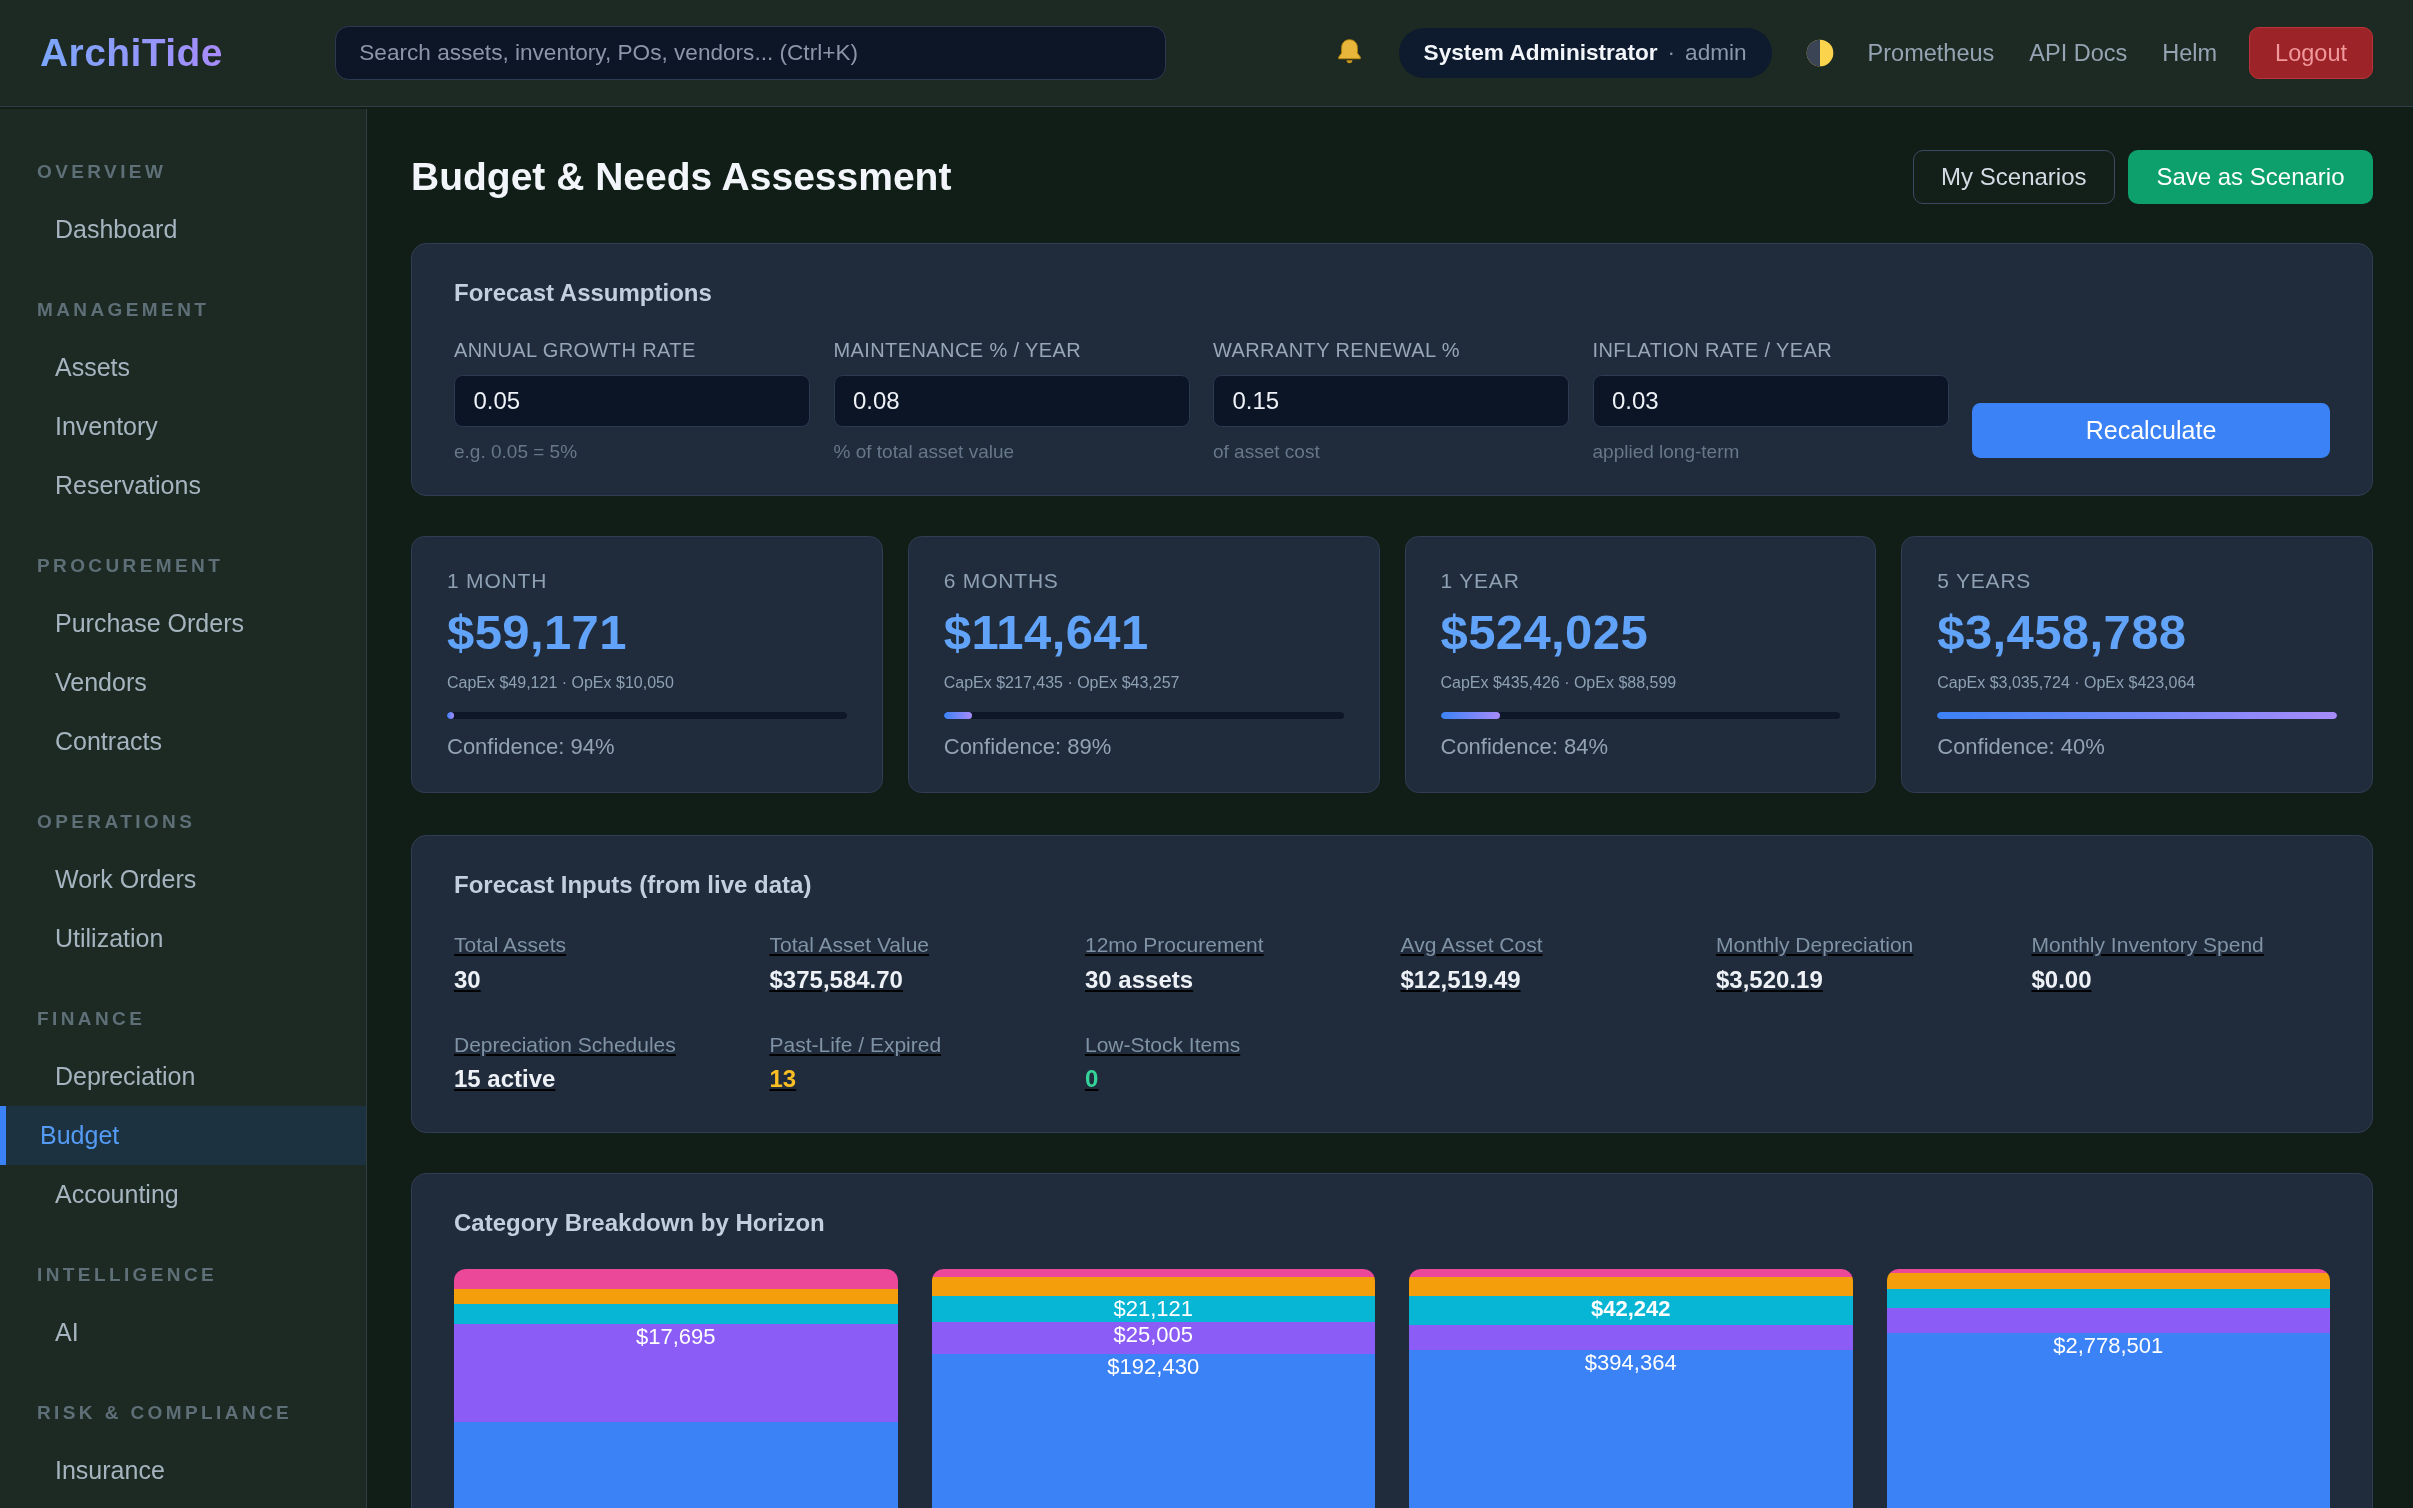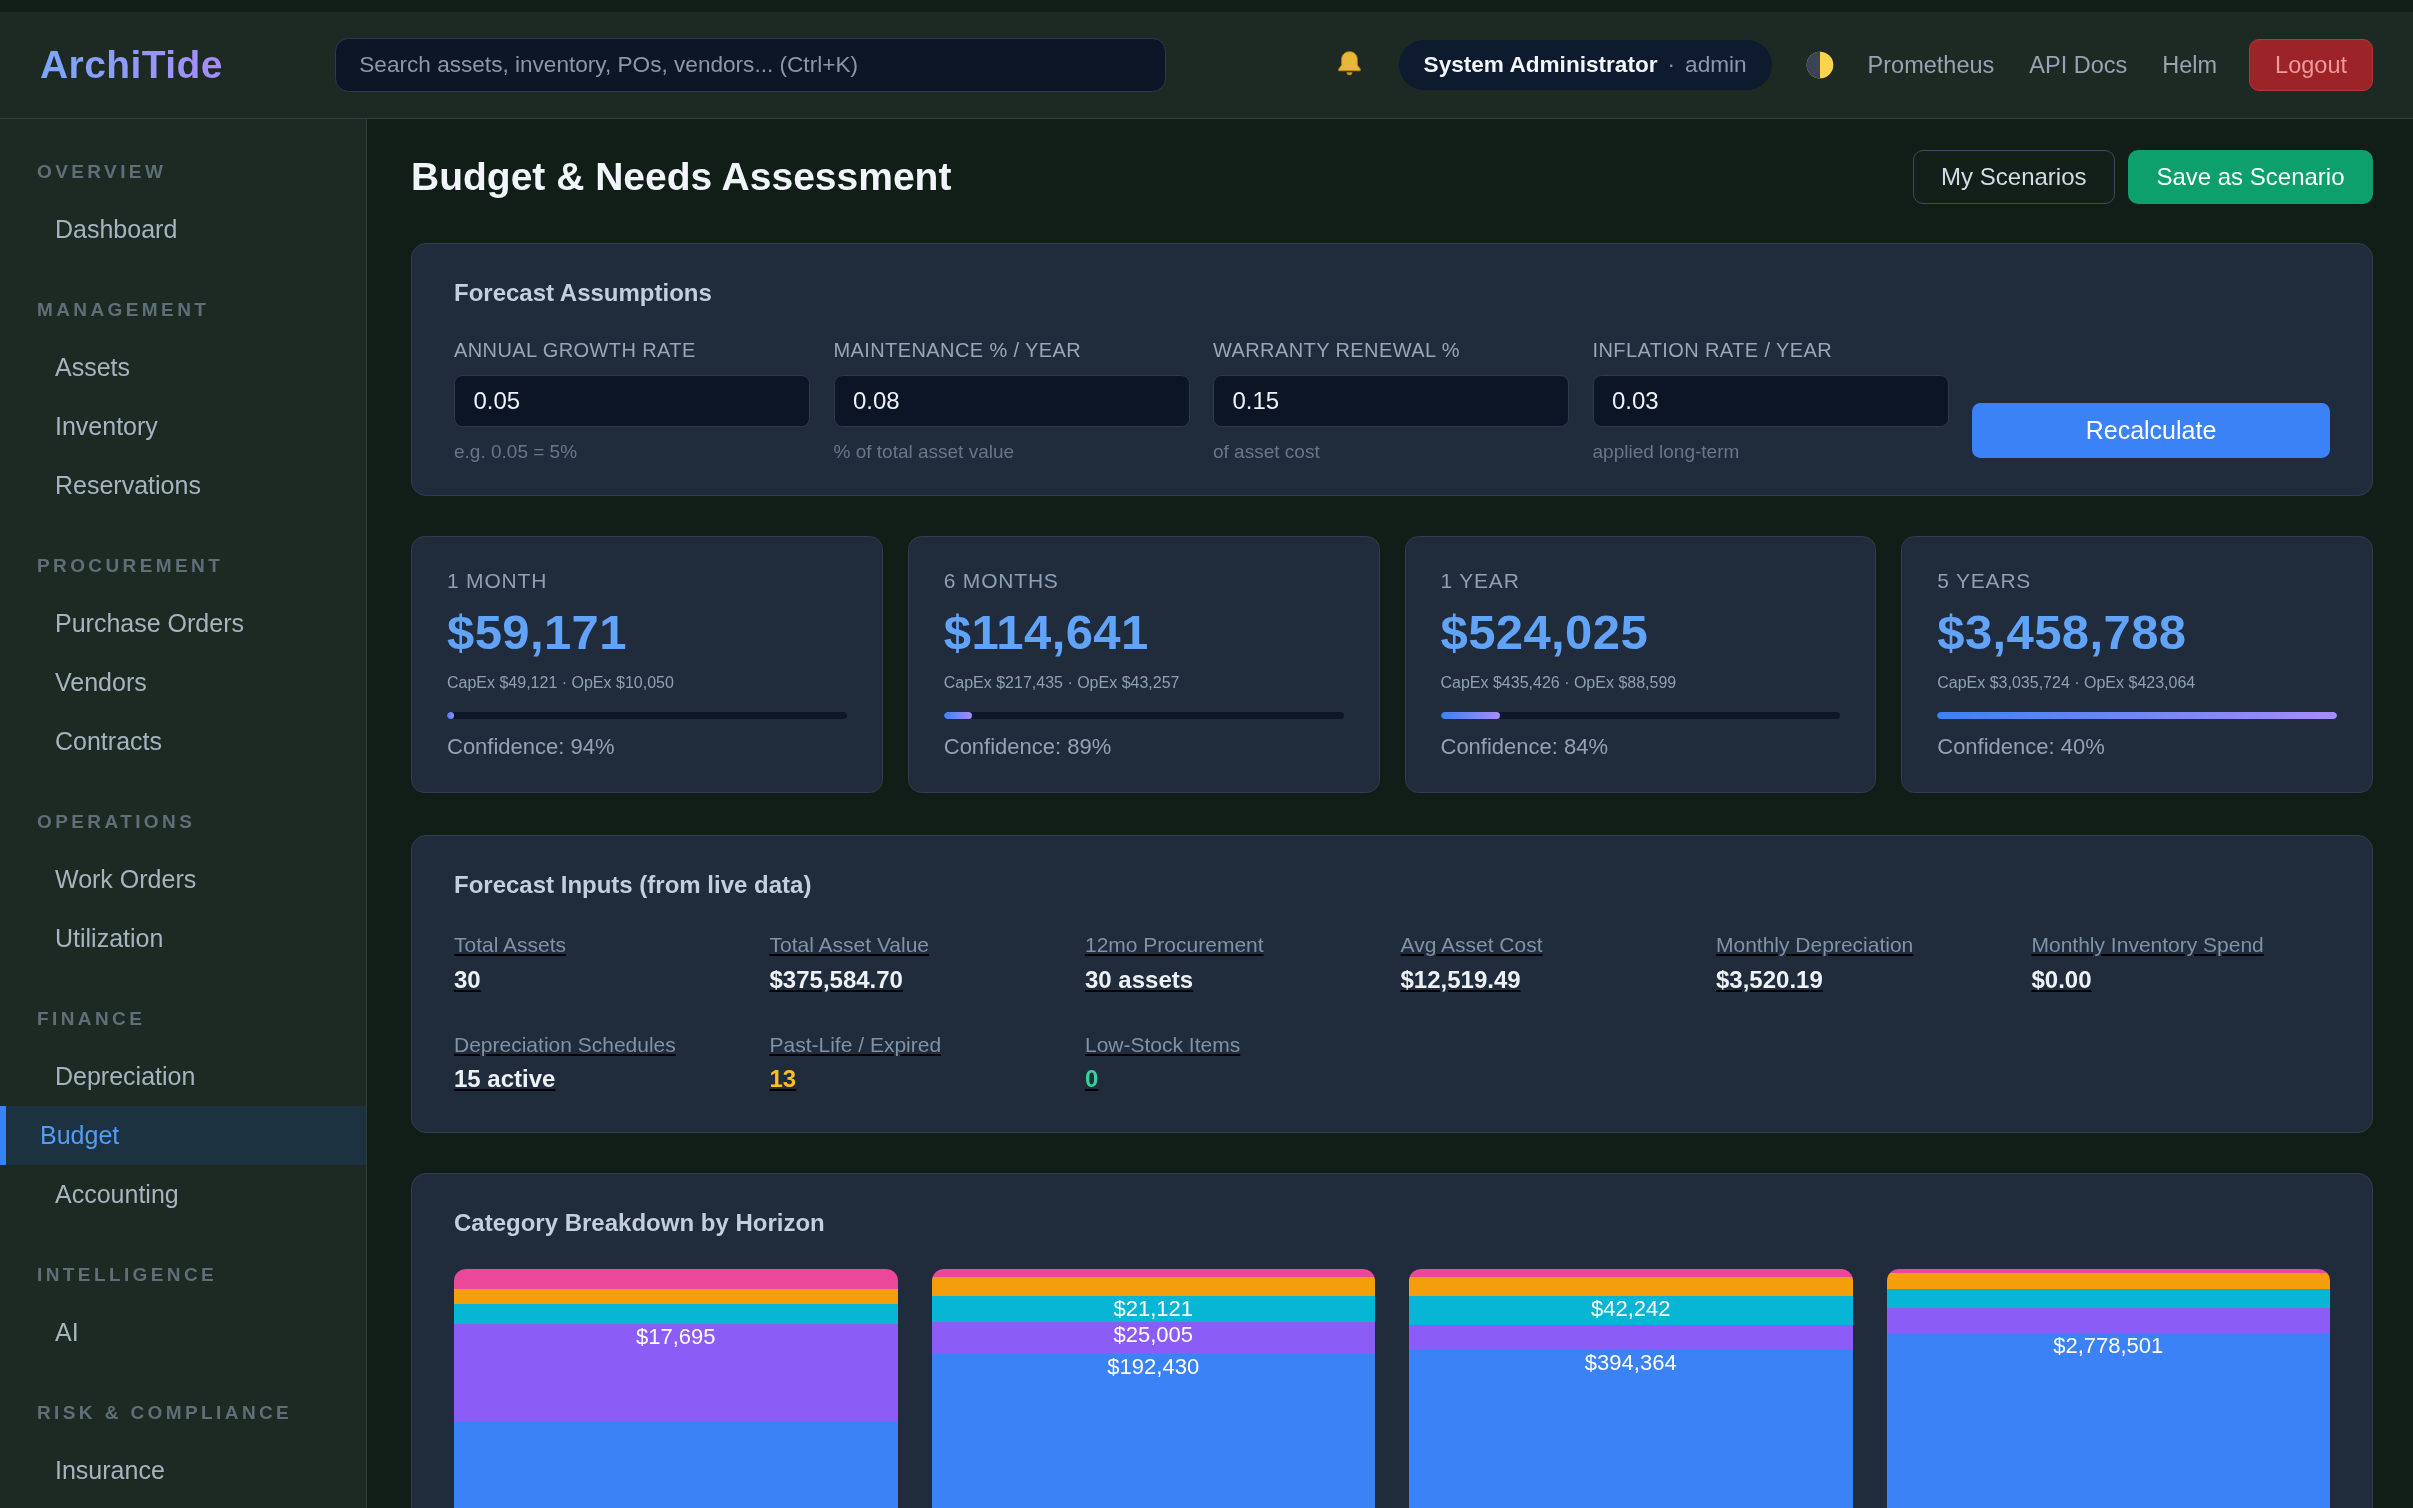--- a/index.html
+++ b/index.html
@@ -1,20 +1,20 @@
 <!DOCTYPE html>
 <html style="font-size:13.4px"><head>
 <meta charset="utf-8">
 <style>
   * { margin:0; padding:0; box-sizing:border-box; }
   html,body { width:2413px; height:1508px; overflow:hidden; }
   body { background:#111e17; font-family:"Liberation Sans", sans-serif; position:relative; }
 
   
-  .topbar { position:absolute; top:12px; left:0; width:2413px; height:107px; background:#1c2a23;
+  .topbar { position:absolute; top:0; left:0; width:2413px; height:107px; background:#1c2a23;
             border-bottom:1.7px solid #2e3e44; display:flex; align-items:center; padding:0 40px; z-index:20; }
   .logo { font-size:39px; font-weight:bold; background:linear-gradient(90deg,#7aa7fb,#a78bfa);
           -webkit-background-clip:text; background-clip:text; color:transparent; letter-spacing:0.4px; }
   .search { margin-left:112px; width:831px; height:54px; background:#0d1626; border:1.7px solid #2b3a52;
             border-radius:13.4px; color:#e8eef5; font-size:22.6px; padding:0 23.5px; outline:none;
             font-family:"Liberation Sans", sans-serif; }
   .search::placeholder { color:#8b96a8; }
   .top-right { margin-left:auto; display:flex; align-items:center; gap:32px; }
   .icon-btn { display:inline-flex; align-items:center; cursor:pointer; }
   .user-pill { height:50px; background:#0e1a2d; border-radius:25px; display:flex; align-items:center;
@@ -279,21 +279,21 @@
           <div class="seg" style="height: 9.6%; background: rgb(139, 92, 246);">
             <span>$25,005</span>
           </div>
           <div class="seg" style="height: 74.6%; background: rgb(59, 130, 246);">
             <span>$192,430</span>
           </div>
         </div>
         <div class="bar">
           <div class="seg" style="height: 2.5%; background: rgb(236, 72, 153);"></div>
           <div class="seg" style="height: 5.6%; background: rgb(245, 158, 11);"></div>
-          <div class="seg" style="height: 8.6%; background: rgb(6, 182, 212);">
+          <div class="seg" style="height: 8.6%; background: rgb(6, 182, 212); font-weight: bold;">
             <span>$42,242</span>
           </div>
           <div class="seg" style="height: 7.6%; background: rgb(139, 92, 246);"></div>
           <div class="seg" style="height: 75.7%; background: rgb(59, 130, 246);">
             <span>$394,364</span>
           </div>
         </div>
         <div class="bar">
           <div class="seg" style="height: 1.3%; background: rgb(236, 72, 153);"></div>
           <div class="seg" style="height: 4.6%; background: rgb(245, 158, 11);"></div>

